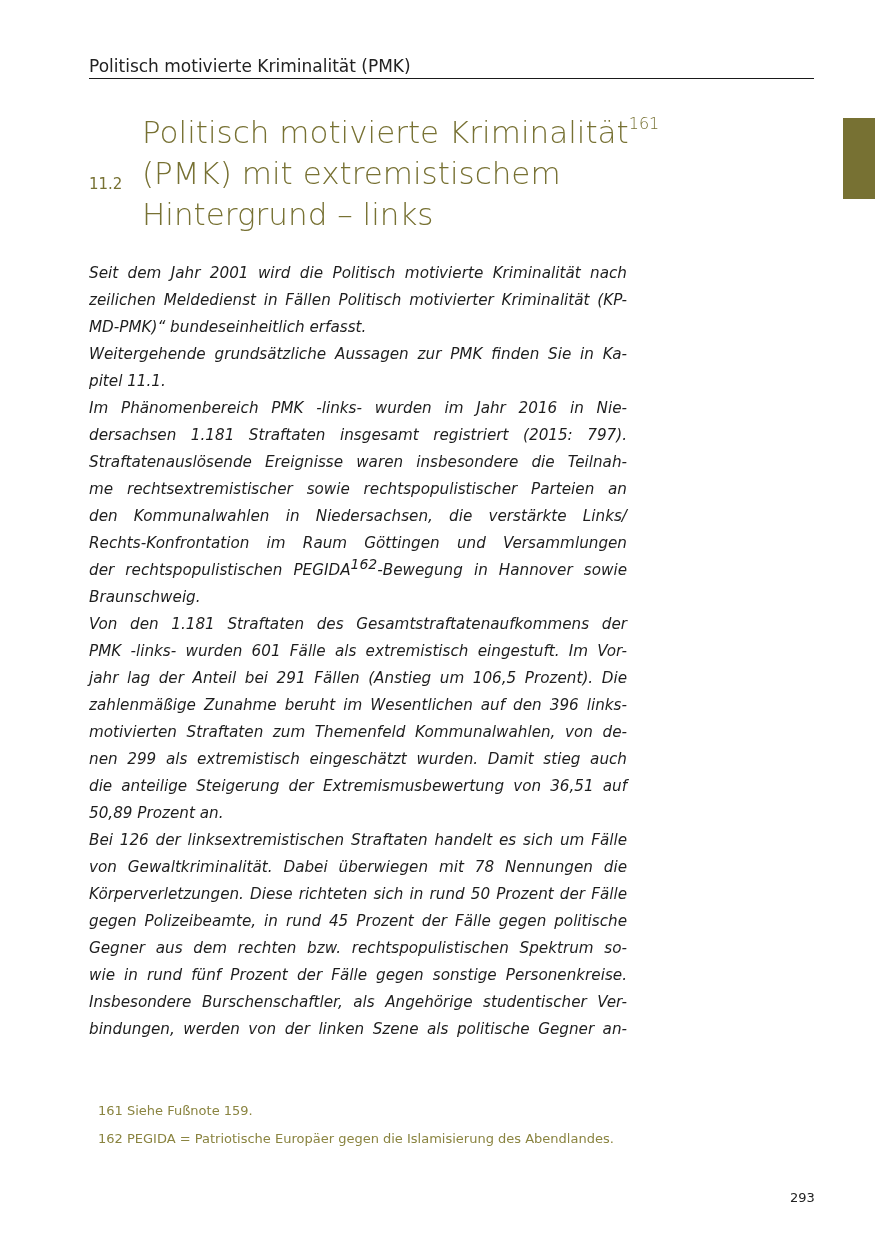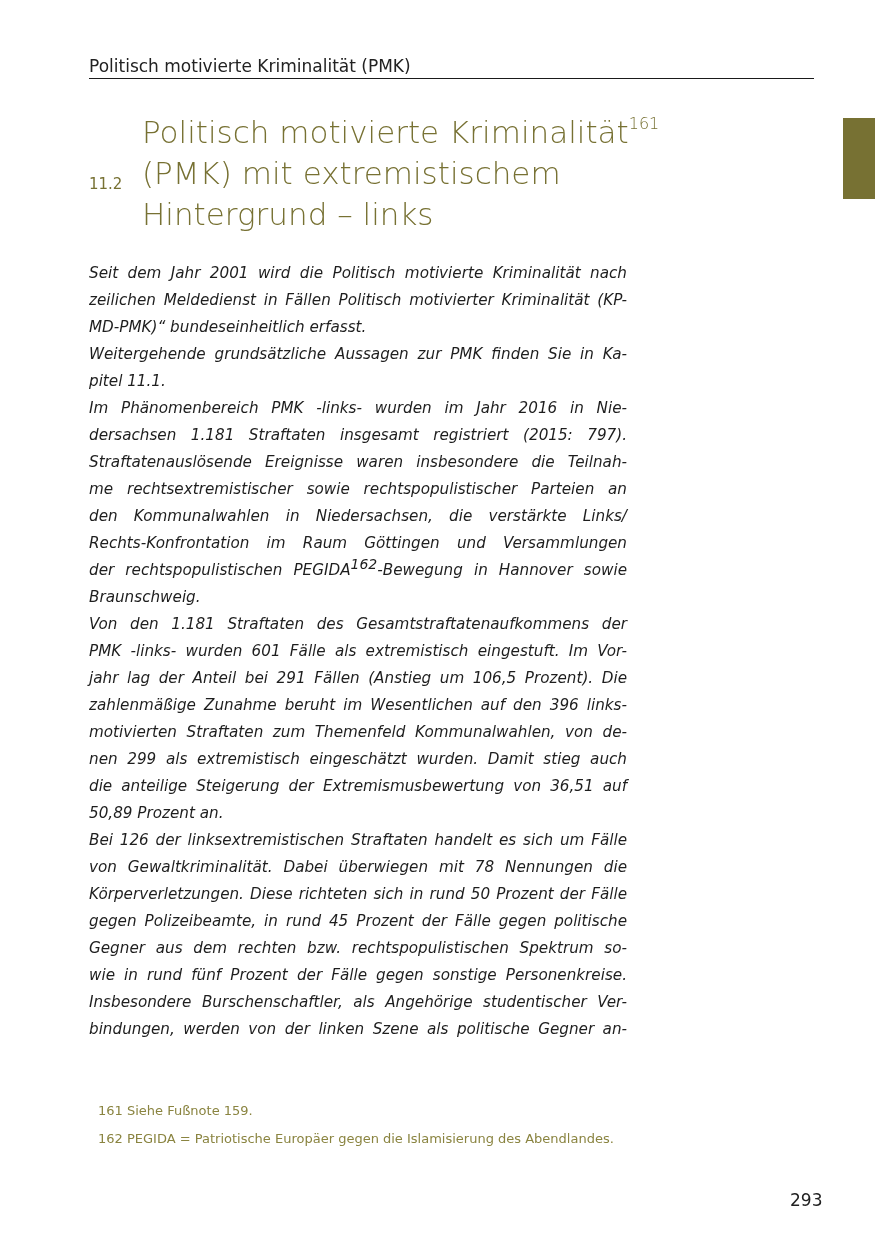--- a/index.html
+++ b/index.html
@@ -12,21 +12,21 @@
   .section-title { position: absolute; left: 142px; top: 112px; font-size: 31px; line-height: 41px; font-weight: 300; }
   .section-title sup { font-size: 16px; vertical-align: 14px; line-height: 0; text-align: center; }
   .body { position: absolute; left: 89px; top: 260px; width: 538px; font-size: 15.2px; line-height: 27px; }
   .line { display: block; text-align: justify; text-align-last: justify; white-space: nowrap; height: 27px; font-style: italic; }
   .line.last { text-align-last: left; }
   .line sup { font-size: 14px; vertical-align: 6px; line-height: 0; }
   .line-inner { display: block; width: 538px; white-space: normal; text-align: justify; text-align-last: justify; }
   .line.last .line-inner { text-align-last: left; }
   .footnotes { position: absolute; left: 98px; top: 1103px; font-size: 13px; }
   .footnote { display: block; height: 28px; }
-  .page-number { position: absolute; left: 790px; top: 1190px; font-size: 17px; color: #222; }
+  .page-number { position: absolute; left: 790px; top: 1190px; font-size: 13px; color: #222; }
 </style>
 </head>
 <body>
 
 <div class="running-header">Politisch motivierte Kriminalität (PMK)</div>
 <div class="header-rule"></div>
 <div class="side-tab" style="background: rgb(119, 113, 51);"></div>
 
 <div class="section-num" style="color: rgb(119, 113, 51); margin-top: 44px;">11.2</div>
 <div class="section-title" style="color: rgb(119, 113, 51);">

